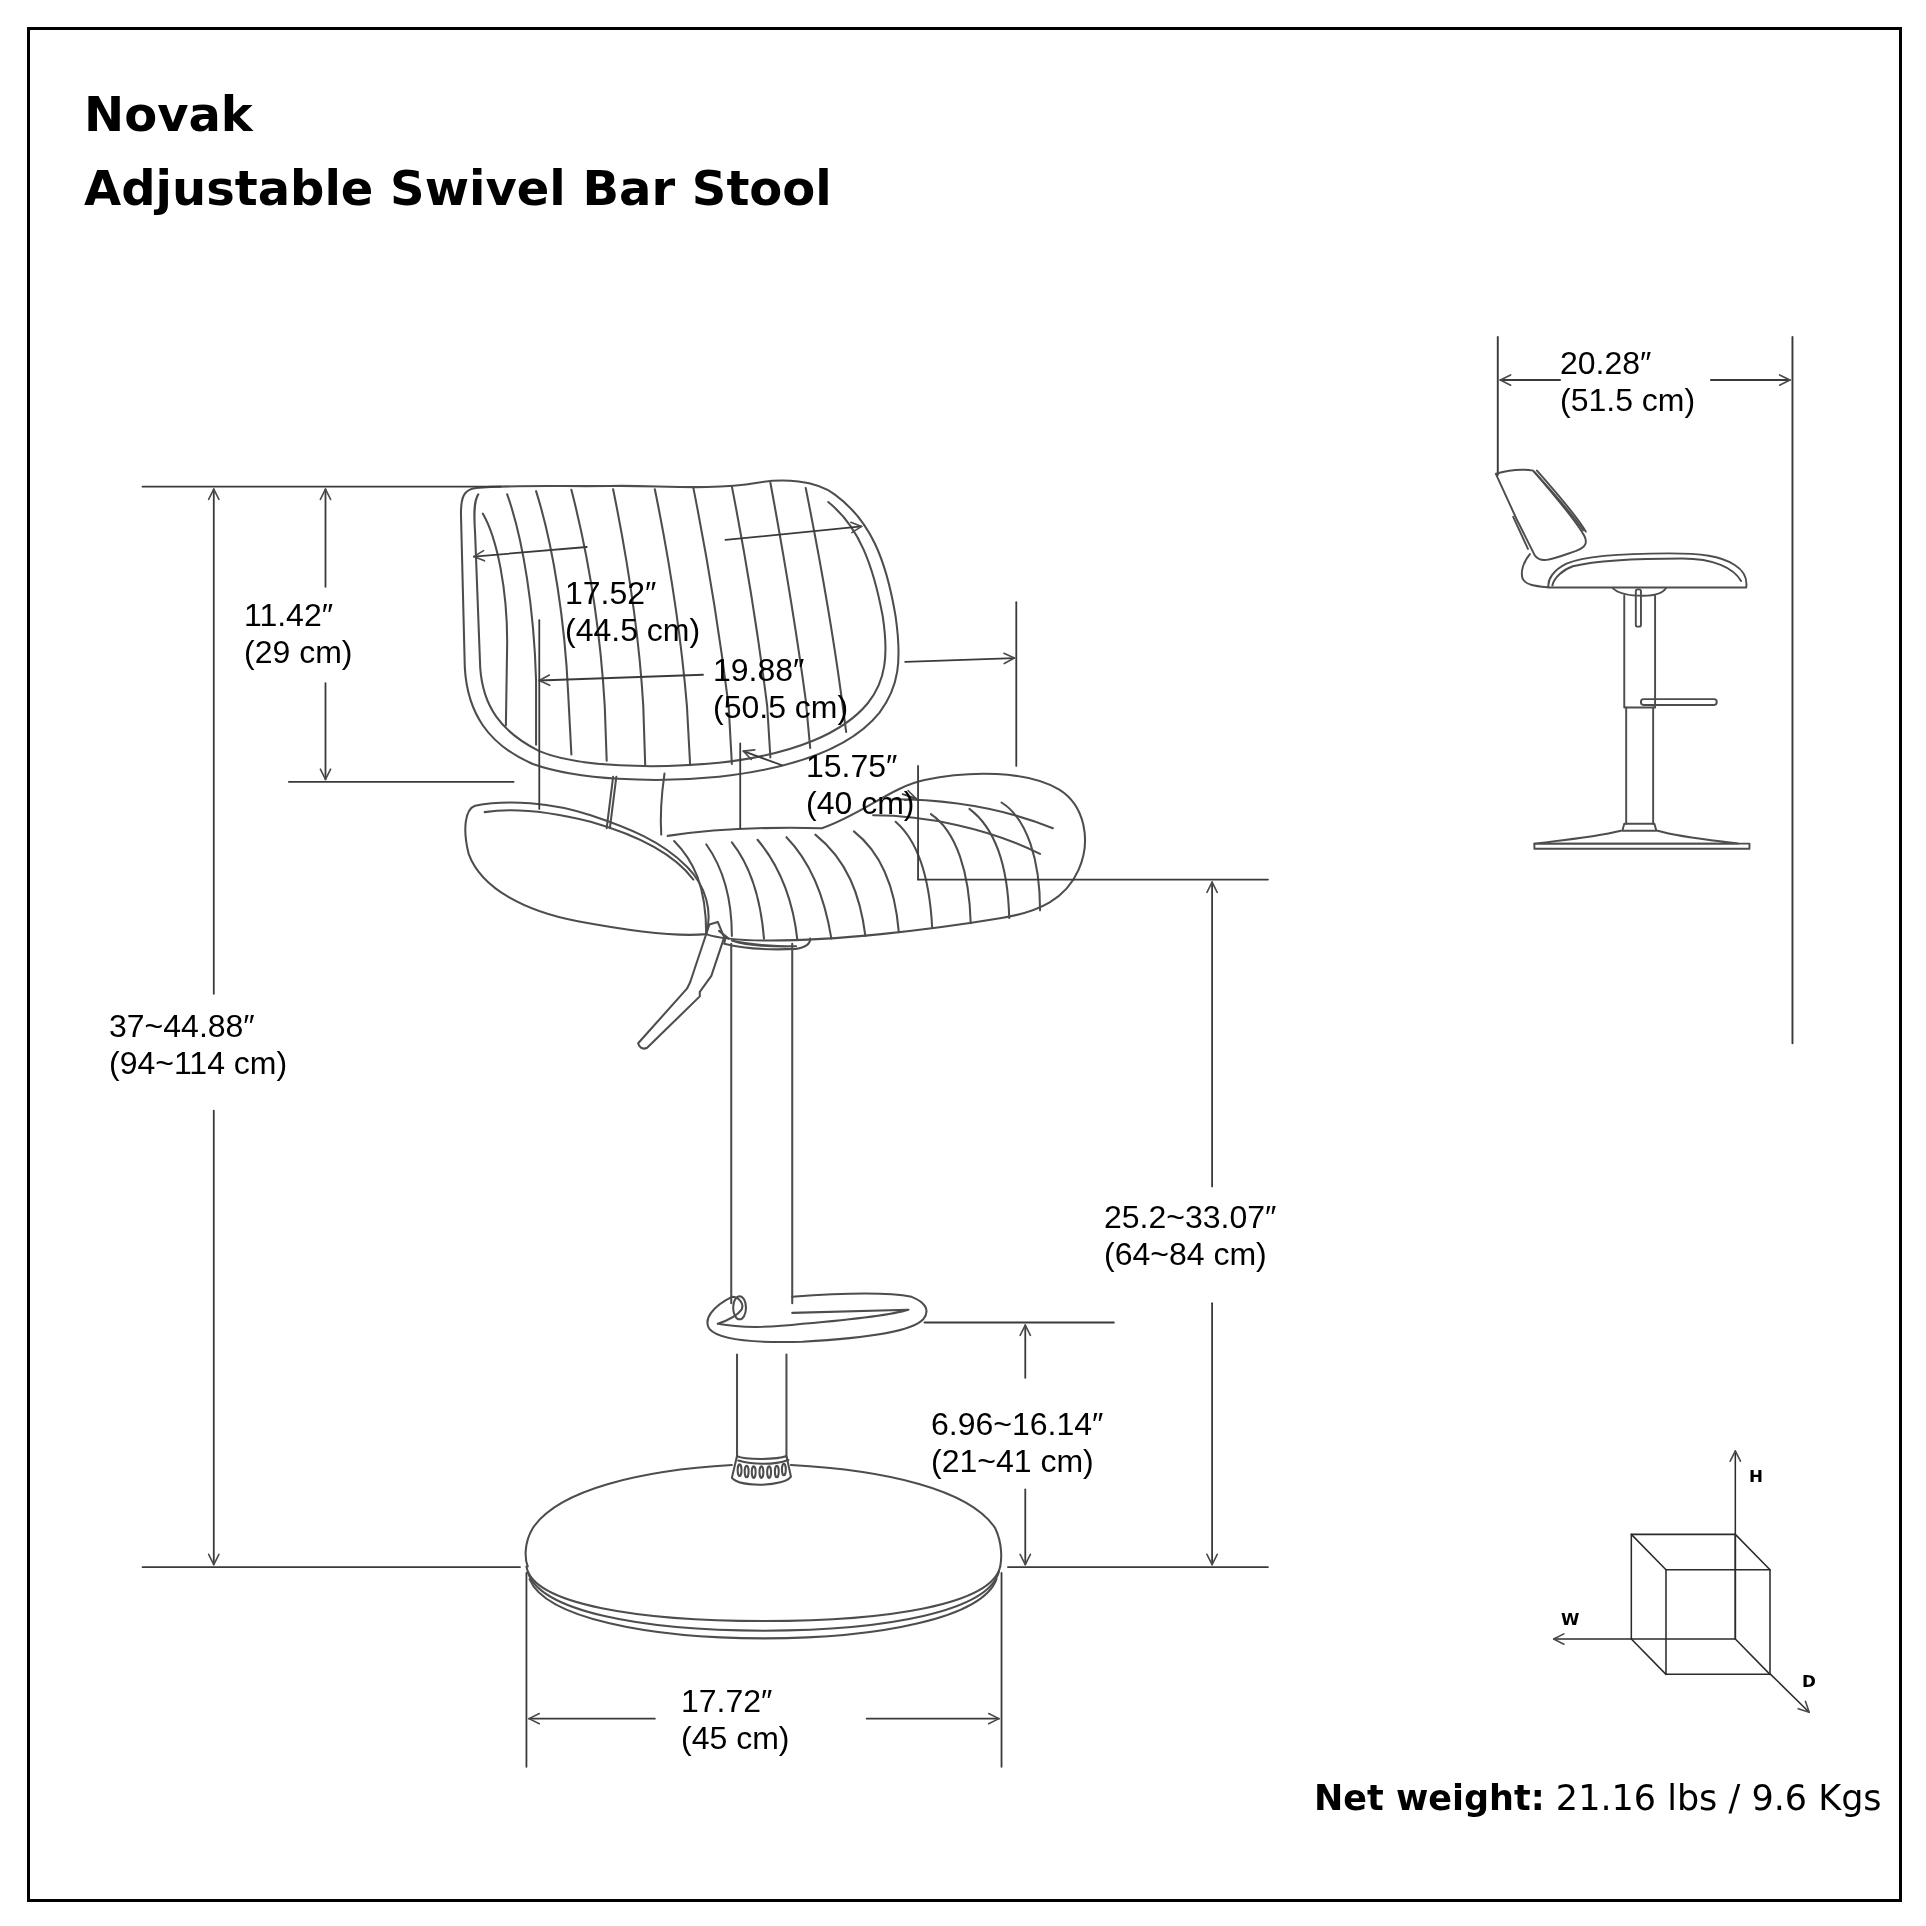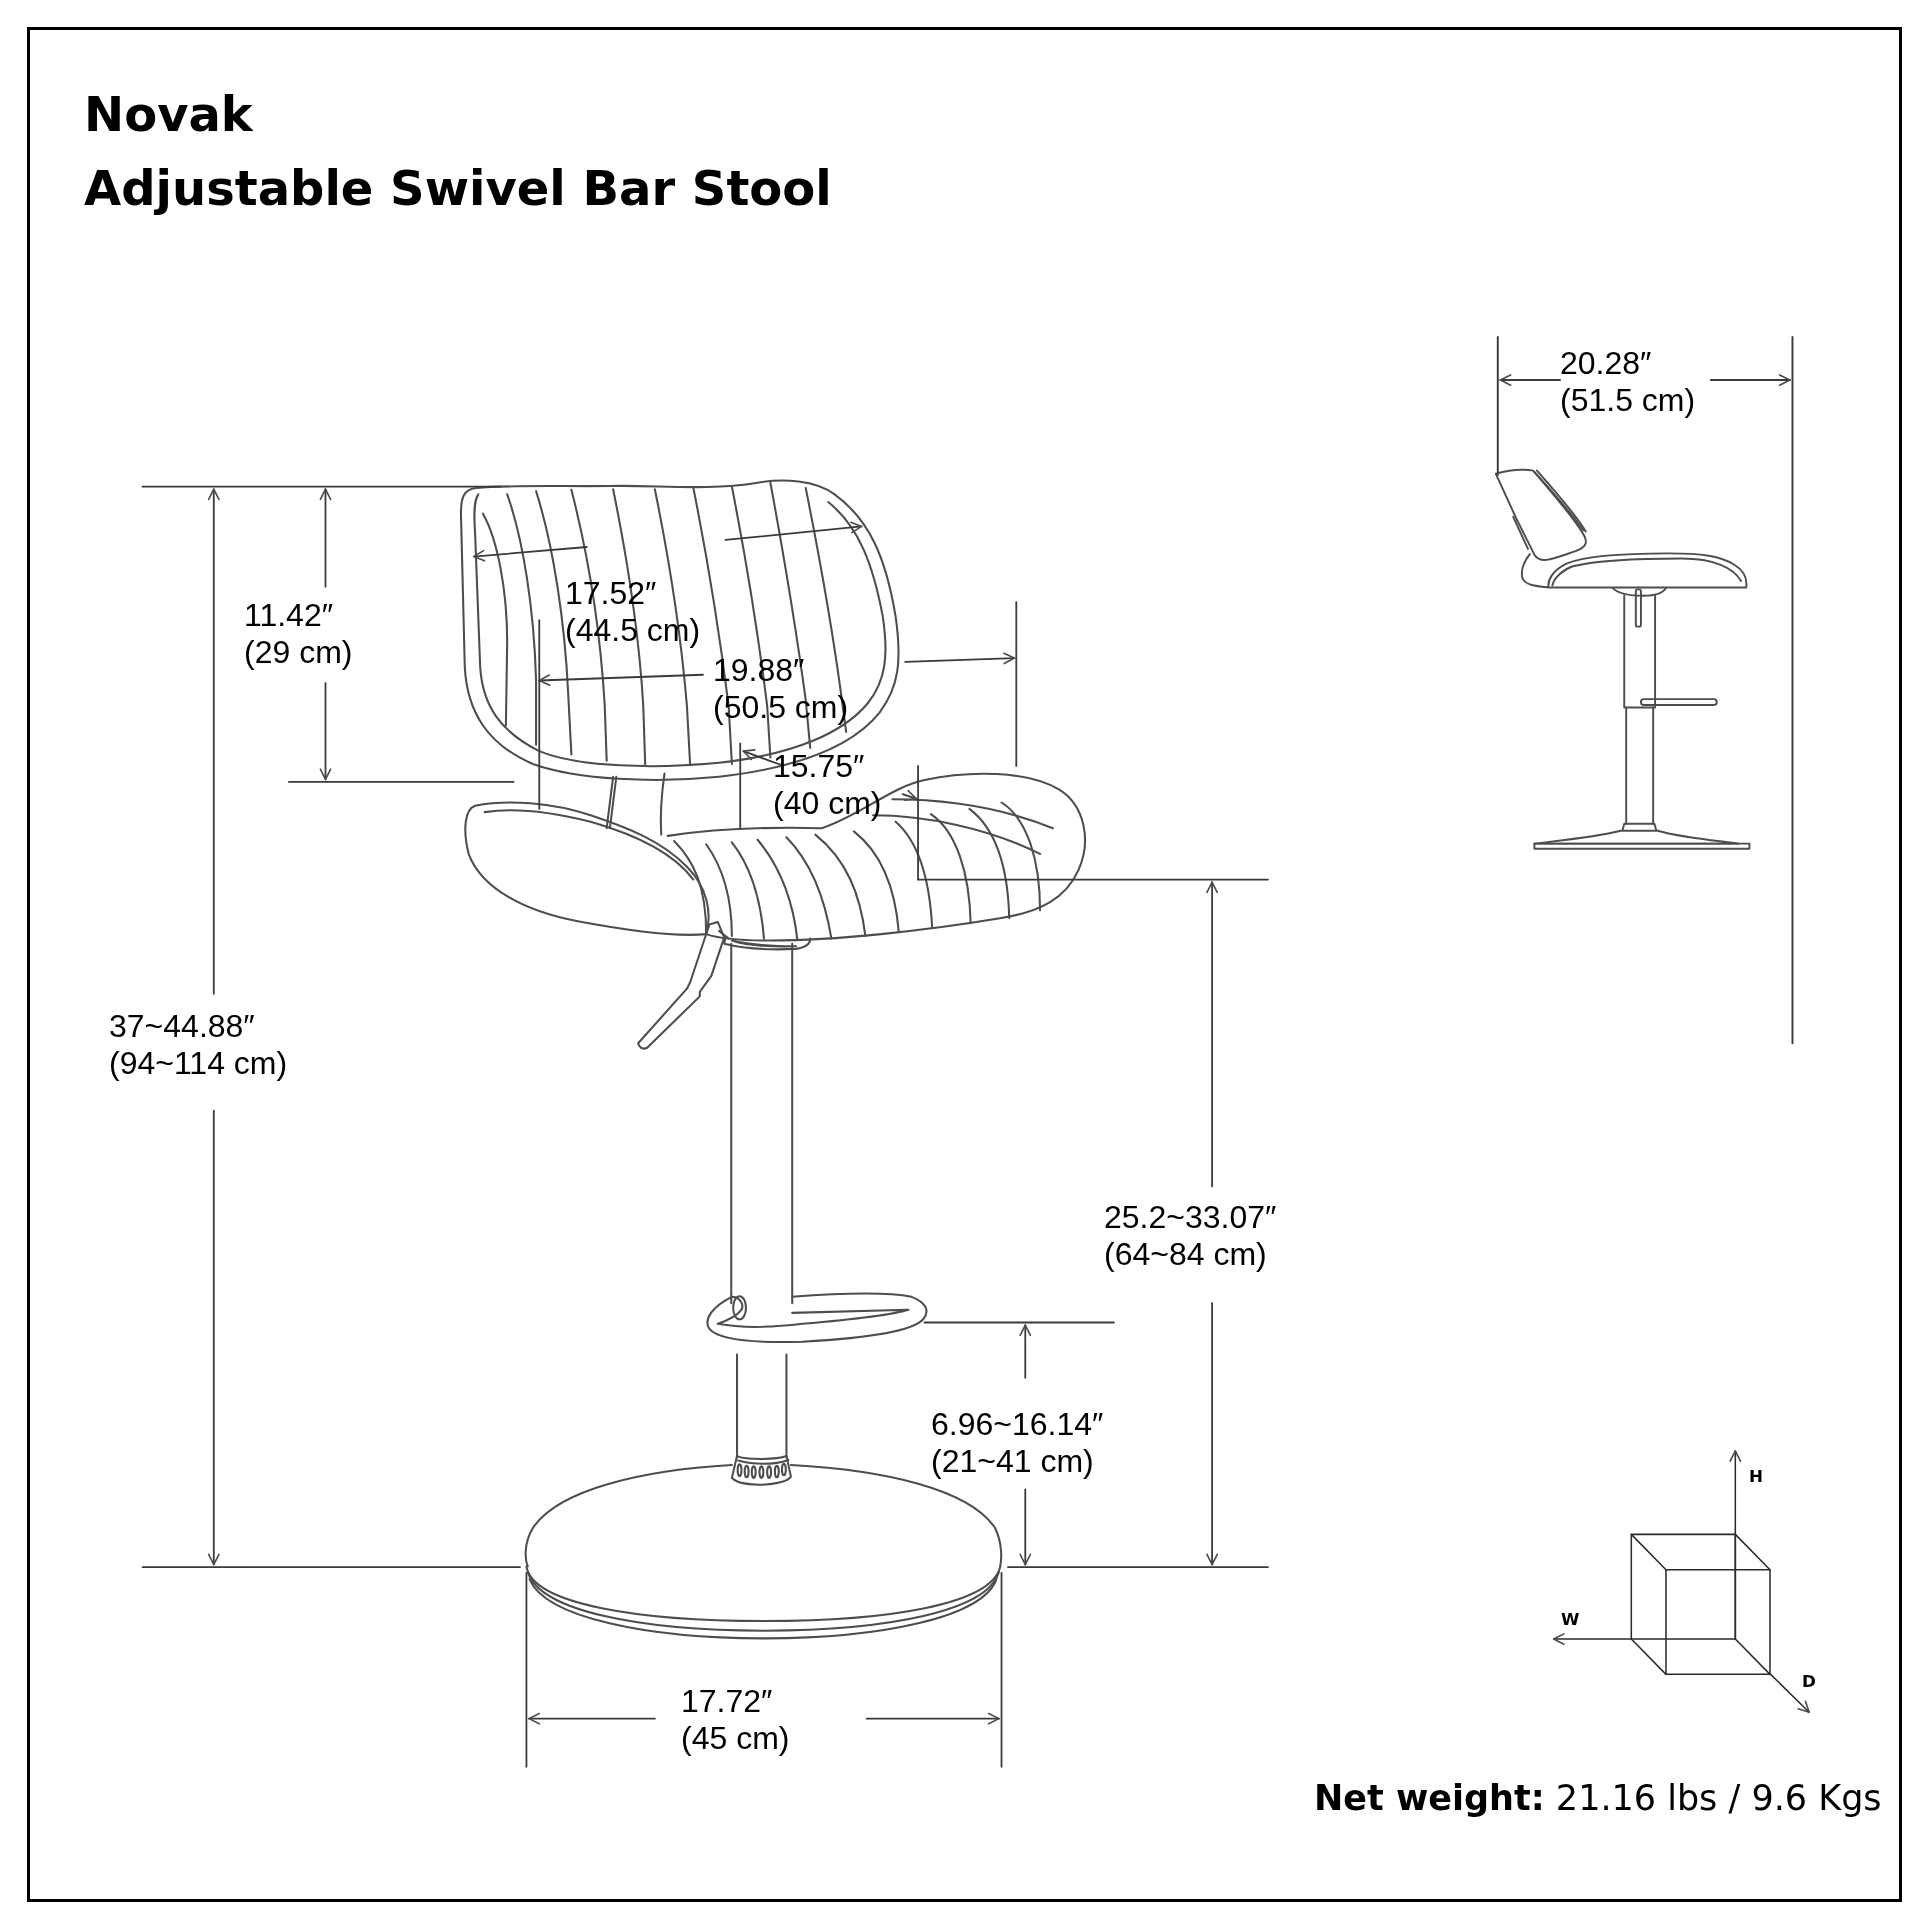--- a/index.html
+++ b/index.html
@@ -209,21 +209,21 @@
   <span>(29 cm)</span>
 </div>
 <div class="dim" style="left:565px; top:559px; width:167px;margin-top:16px;">
   <span>17.52″</span>
   <span>(44.5 cm)</span>
 </div>
 <div class="dim" style="left:713px; top:620px; width:180px;margin-top:32px;">
   <span>19.88″</span>
   <span>(50.5 cm)</span>
 </div>
-<div class="dim" style="left:773px; top:748px; width:148px;">
+<div class="dim" style="left:806px; top:748px; width:148px;">
   <span>15.75″</span>
   <span>(40 cm)</span>
 </div>
 <div class="dim" style="left:1104px; top:1199px; width:218px;">
   <span>25.2~33.07″</span>
   <span>(64~84 cm)</span>
 </div>
 <div class="dim" style="left:931px; top:1406px; width:218px;">
   <span>6.96~16.14″</span>
   <span>(21~41 cm)</span>

